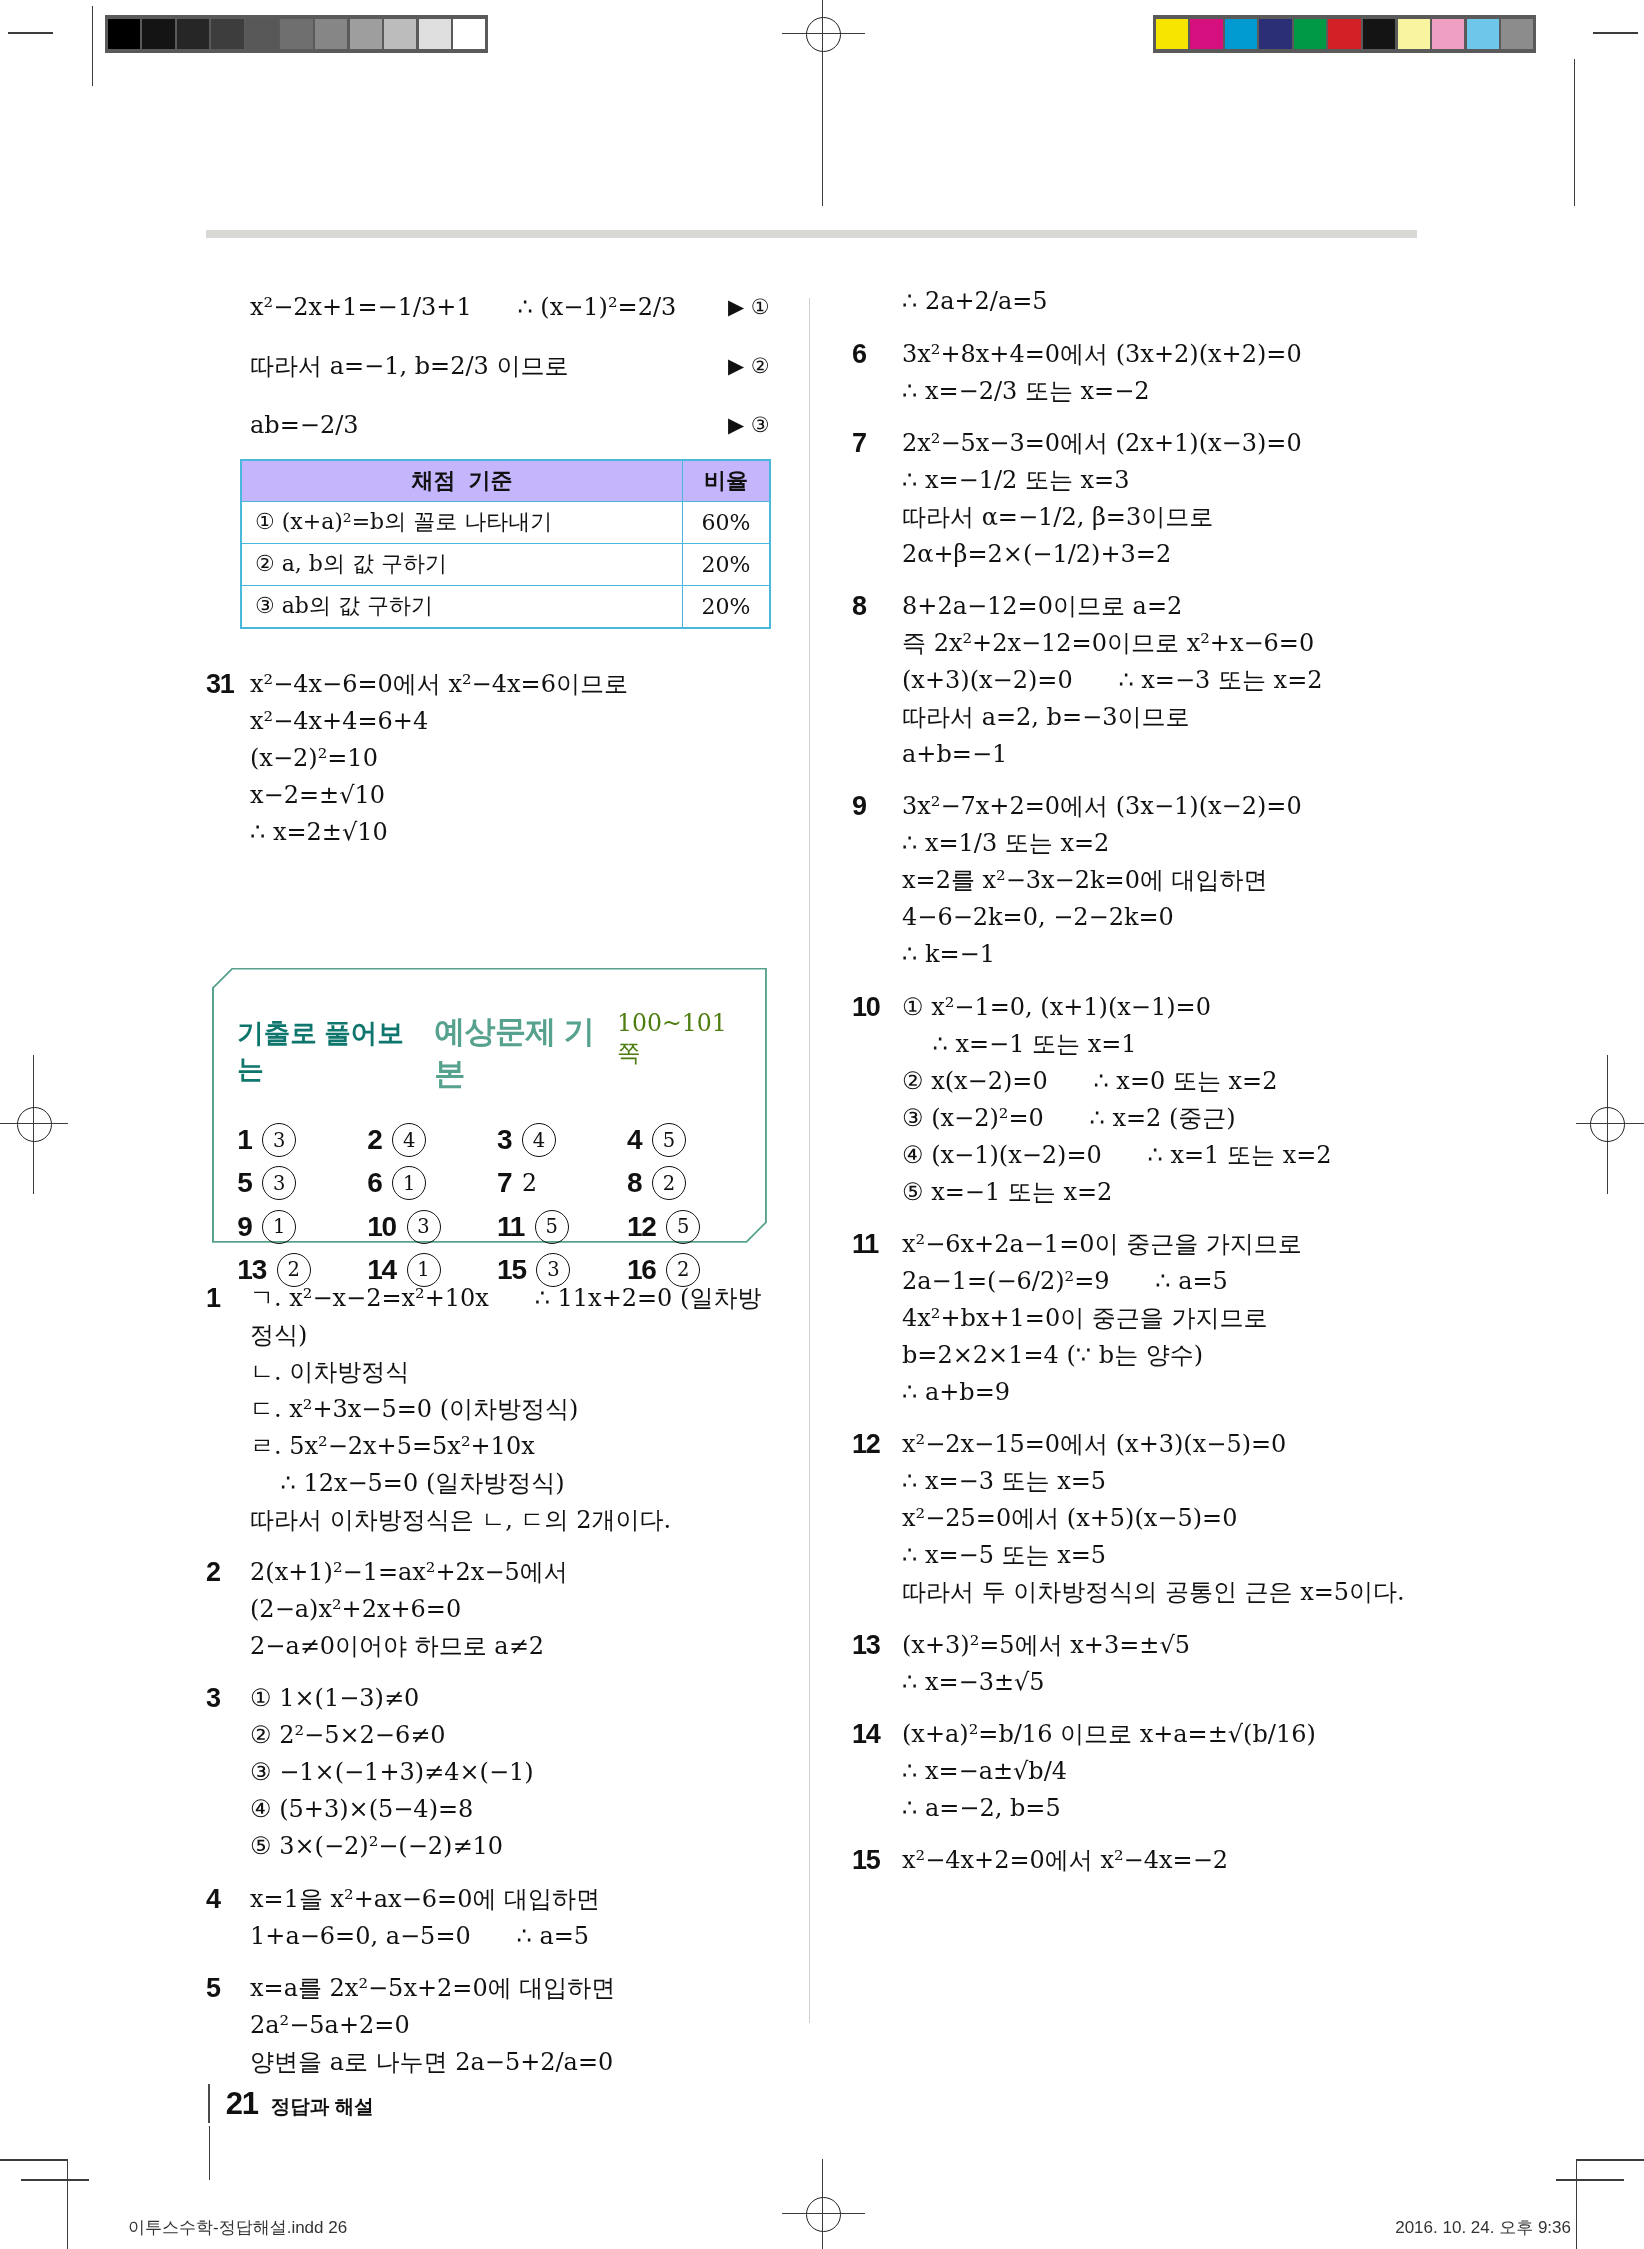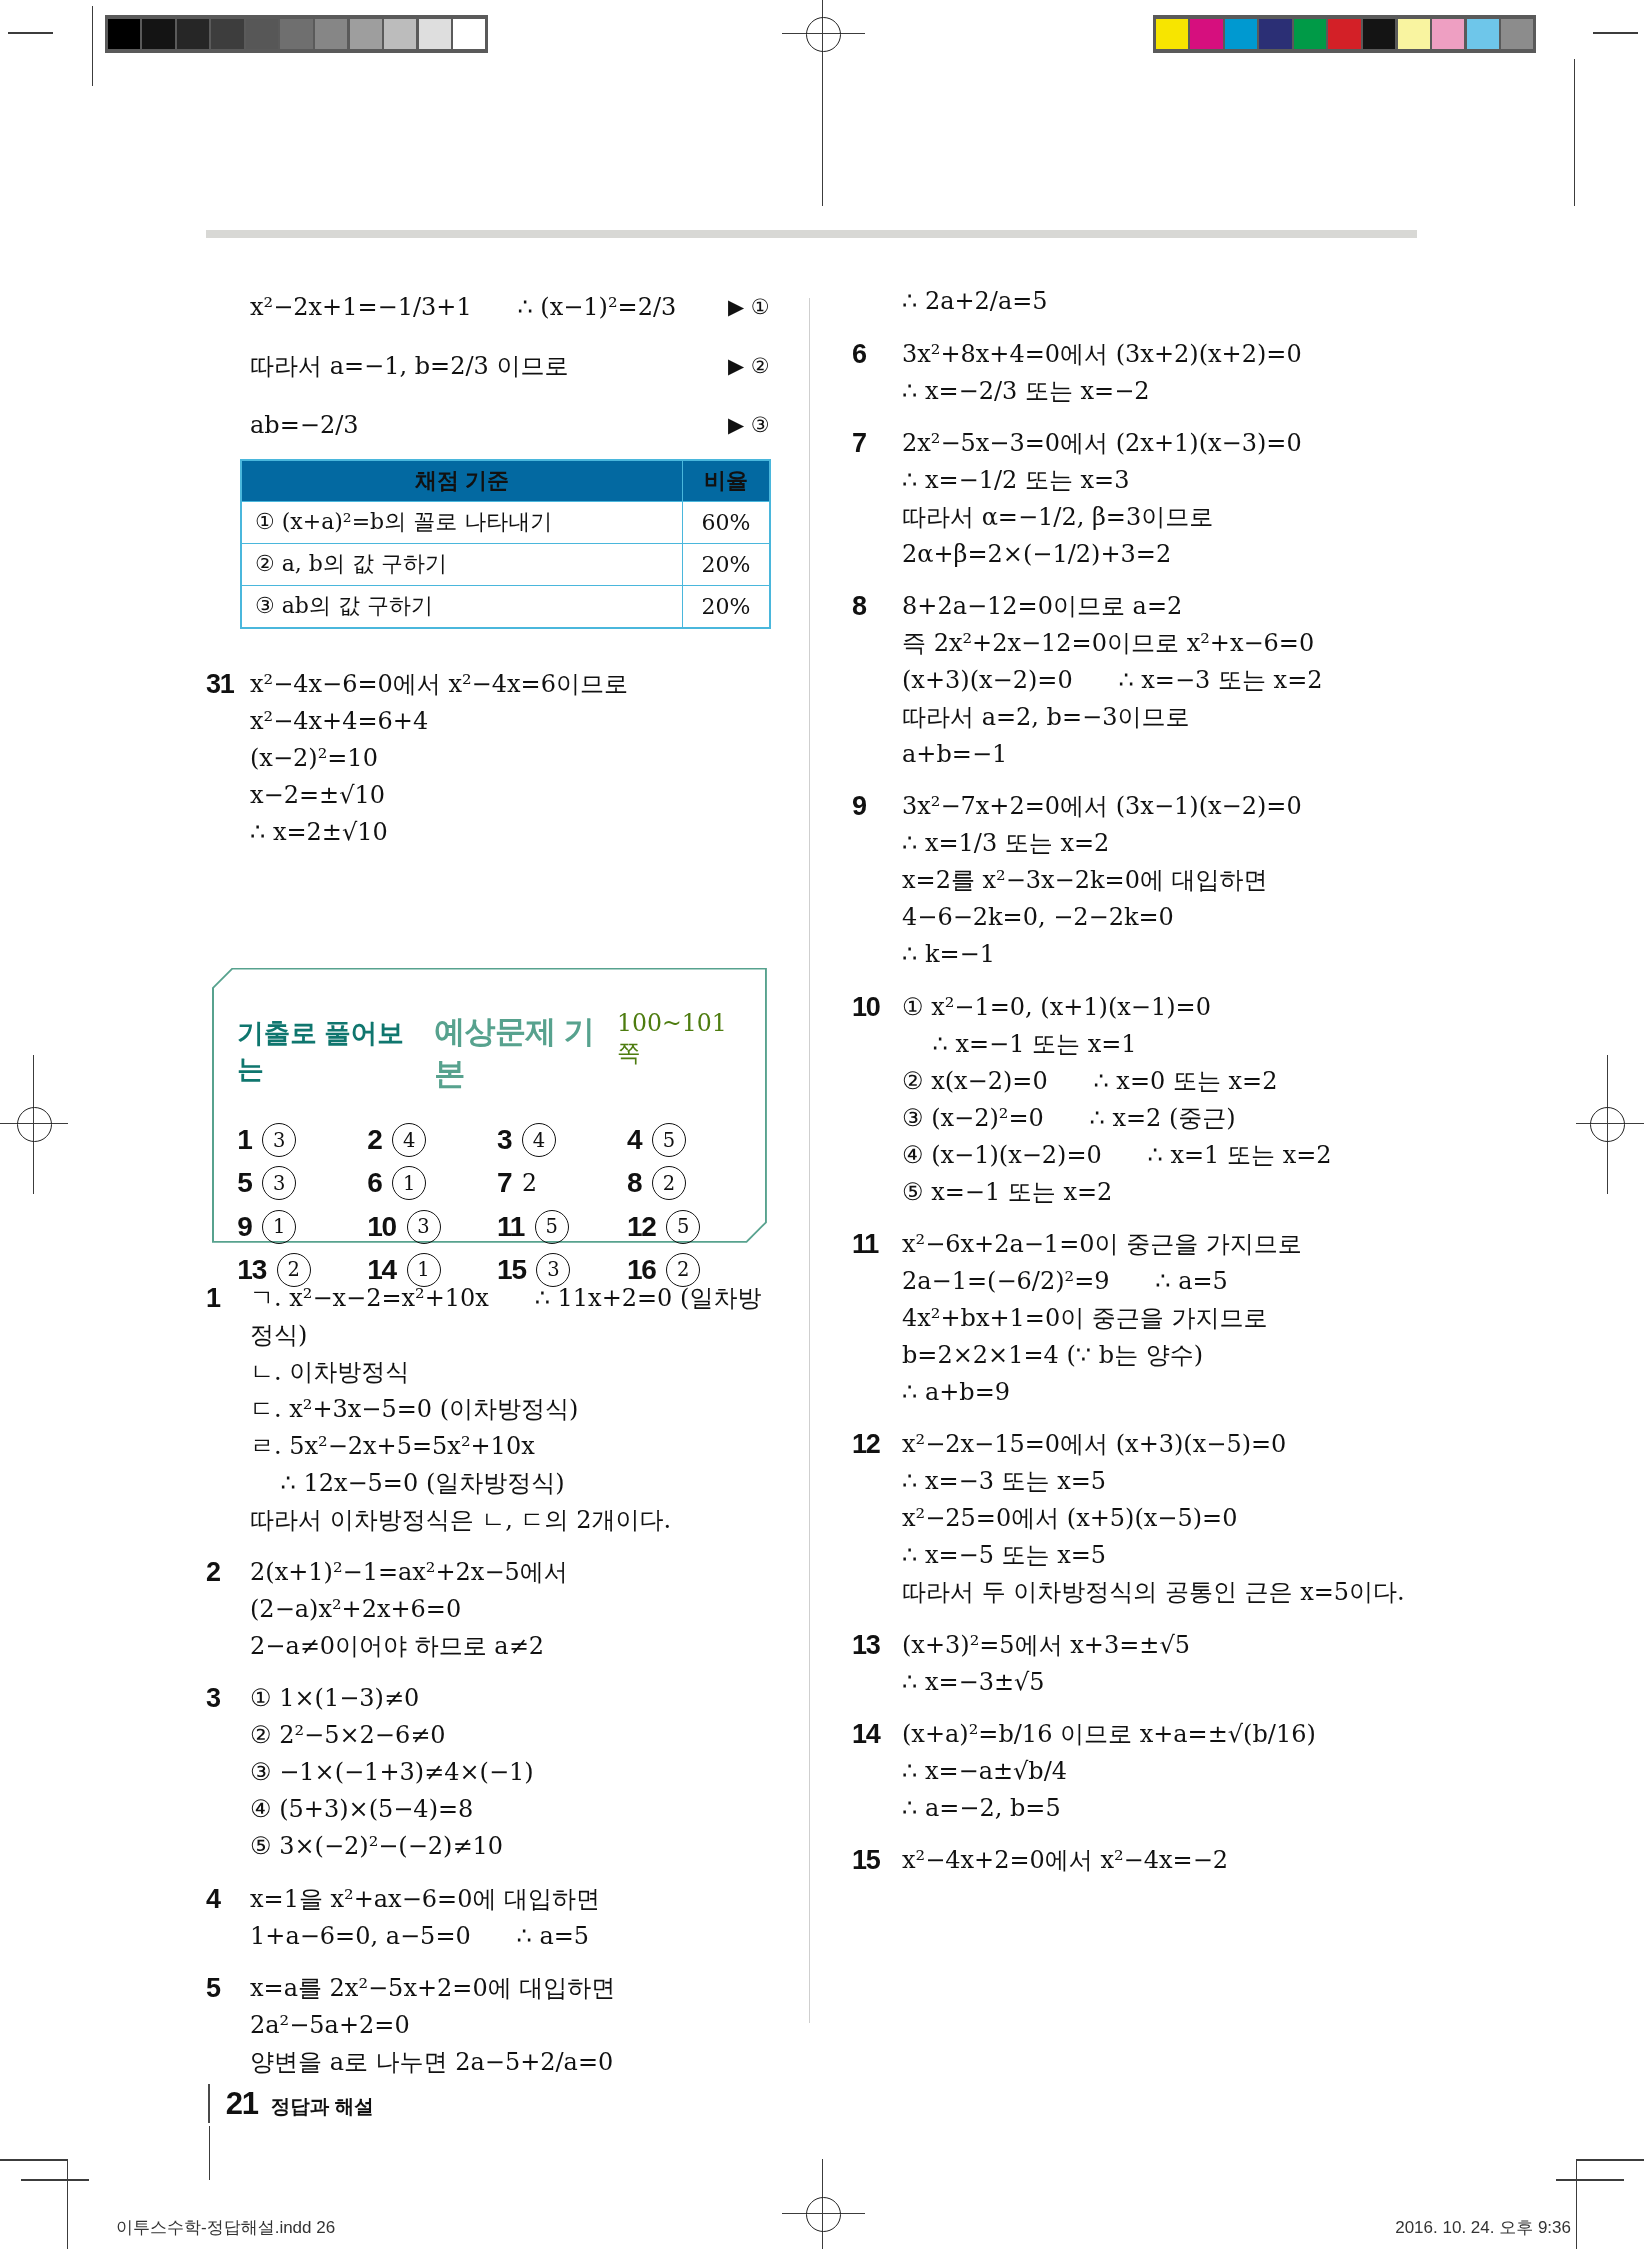--- a/index.html
+++ b/index.html
@@ -23,21 +23,21 @@
 
   
   .marker-line{display:flex;justify-content:space-between;align-items:center;
                height:59px;padding-left:44px;}
   .marker-line .mtext{font-size:24px;white-space:pre-wrap;}
   .marker-line .mmark{font-size:21px;padding-right:2.4px;}
 
   
   .gtable{margin:4.7px 0 0 34px;width:531px;border-collapse:collapse;
           border:2.4px solid #4ab7dc;font-size:22px;table-layout:fixed;}
-  .gtable th{background:#0369a1;font-family:Liberation Sans, sans-serif;font-weight:700;
+  .gtable th{background:#c4b5fd;font-family:Liberation Mono, monospace;font-weight:700;
              height:38px;border:1.2px solid #4ab7dc;text-align:center;margin-left:12px;}
   .gtable td{height:39px;border:1.2px solid #4ab7dc;background:#fff;}
   .gtable td.crit{text-align:left;padding-left:13px;}
   .gtable th.pct-h, .gtable td.pct{width:84px;text-align:center;}
 
   
   .sol-block{display:flex;margin-top:15.3px;}
   .sol-num{width:44px;flex:none;font-family:"Liberation Sans",sans-serif;
            font-weight:700;font-size:27px;line-height:37px;letter-spacing:-1.2px;}
   .col-right .sol-num{width:50px;}
@@ -70,21 +70,21 @@
   .page-footer{position:absolute;left:208px;top:2084px;display:flex;align-items:center;}
   .pf-rule{width:2.4px;height:39px;background:#4a4a4a;flex:none;}
   .pf-num{font-family:"Liberation Sans",sans-serif;font-weight:700;font-size:31px;
           margin-left:15.3px;letter-spacing:-1.2px;}
   .pf-label{font-family:"Liberation Sans",sans-serif;font-weight:700;font-size:19.5px;
             margin-left:13px;padding-top:5.9px;}
 
   
   .print-footer{position:absolute;top:2216px;font-family:"Liberation Sans",sans-serif;
                 font-size:17px;color:#333;}
-  .print-footer.left{left:116px;text-align:center;}
+  .print-footer.left{left:128px;text-align:center;}
   .print-footer.right{right:73px;}
 </style>
 </head>
 <body>
 
 <div class="page">
 
   <div class="calbar" style="left:105px;" id="grayscale-bar">
       <div class="sw" style="background: rgb(0, 0, 0);"></div>
       <div class="sw" style="background: rgb(20, 20, 20);"></div>

